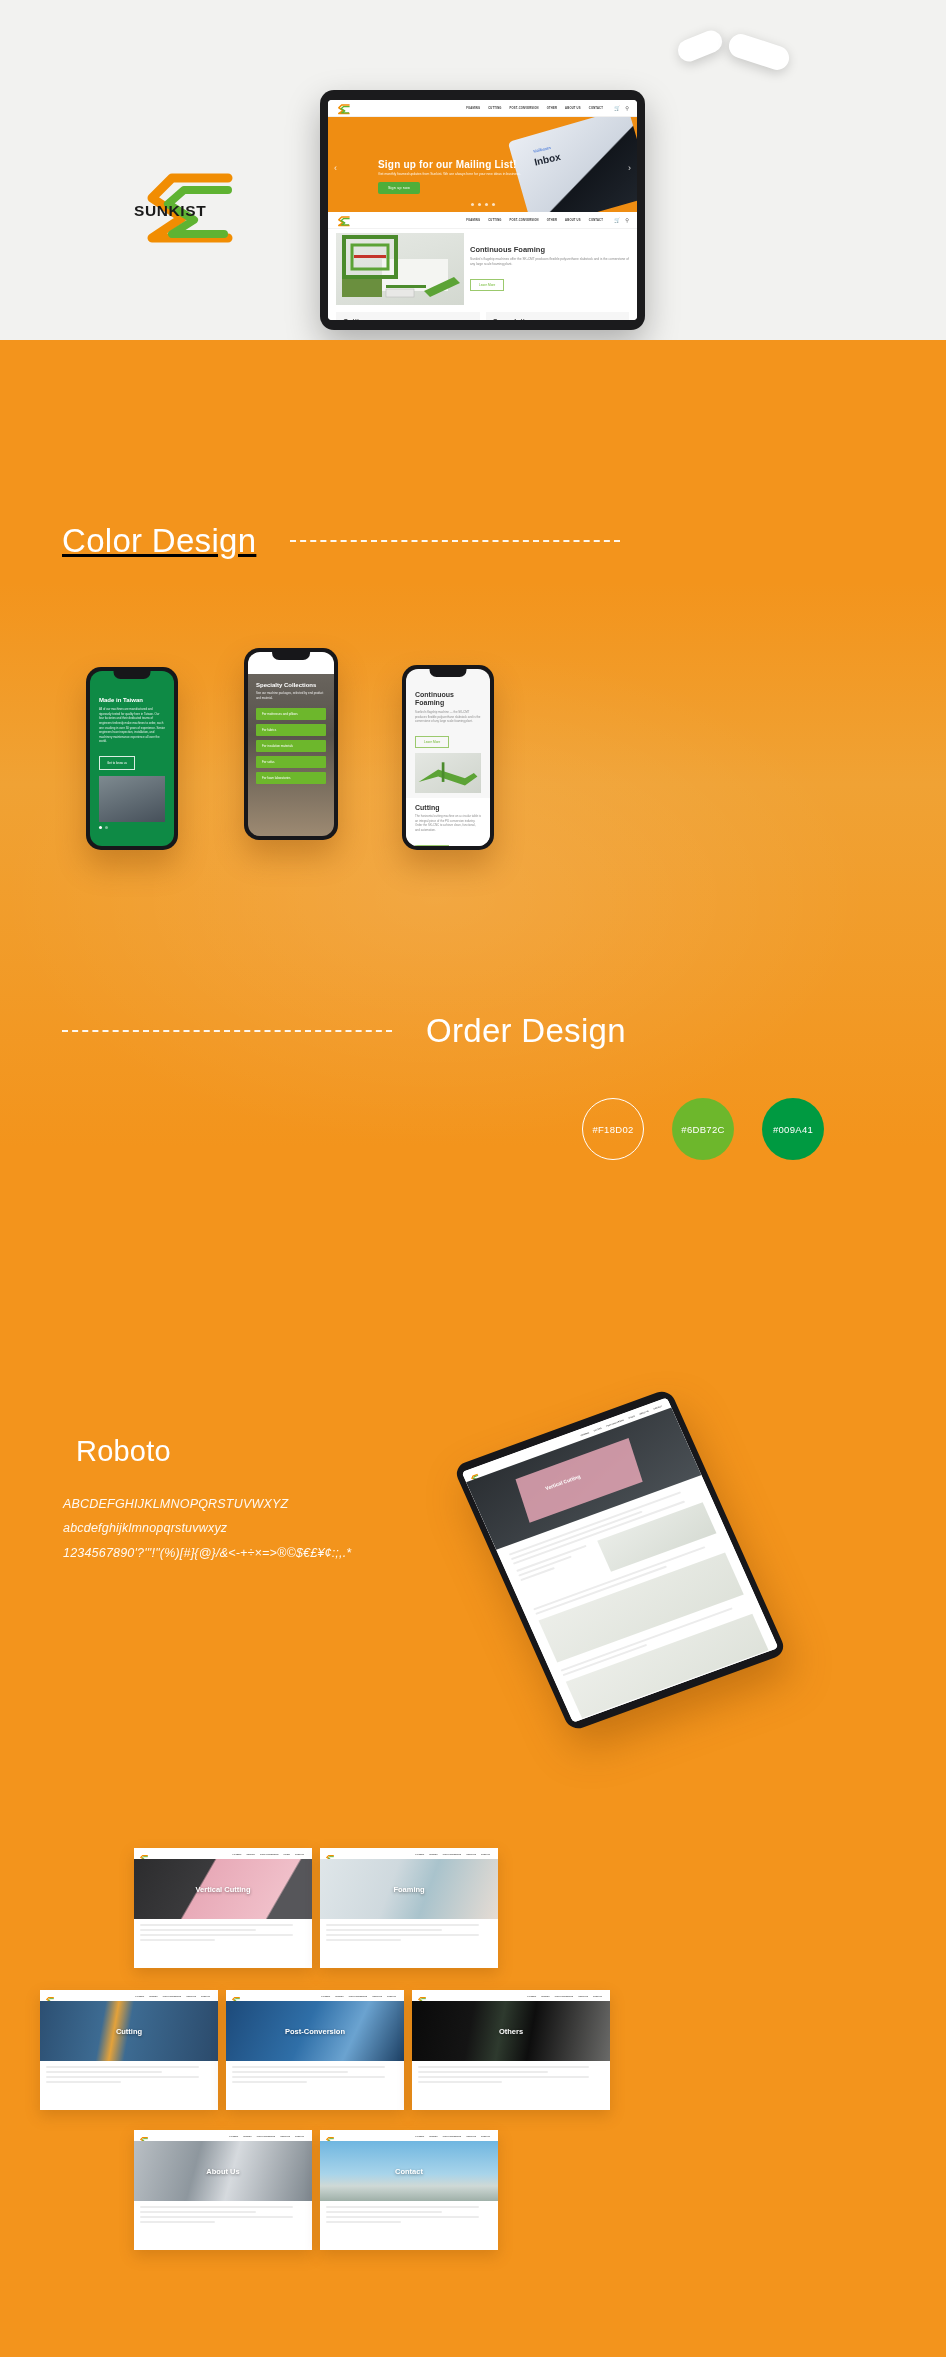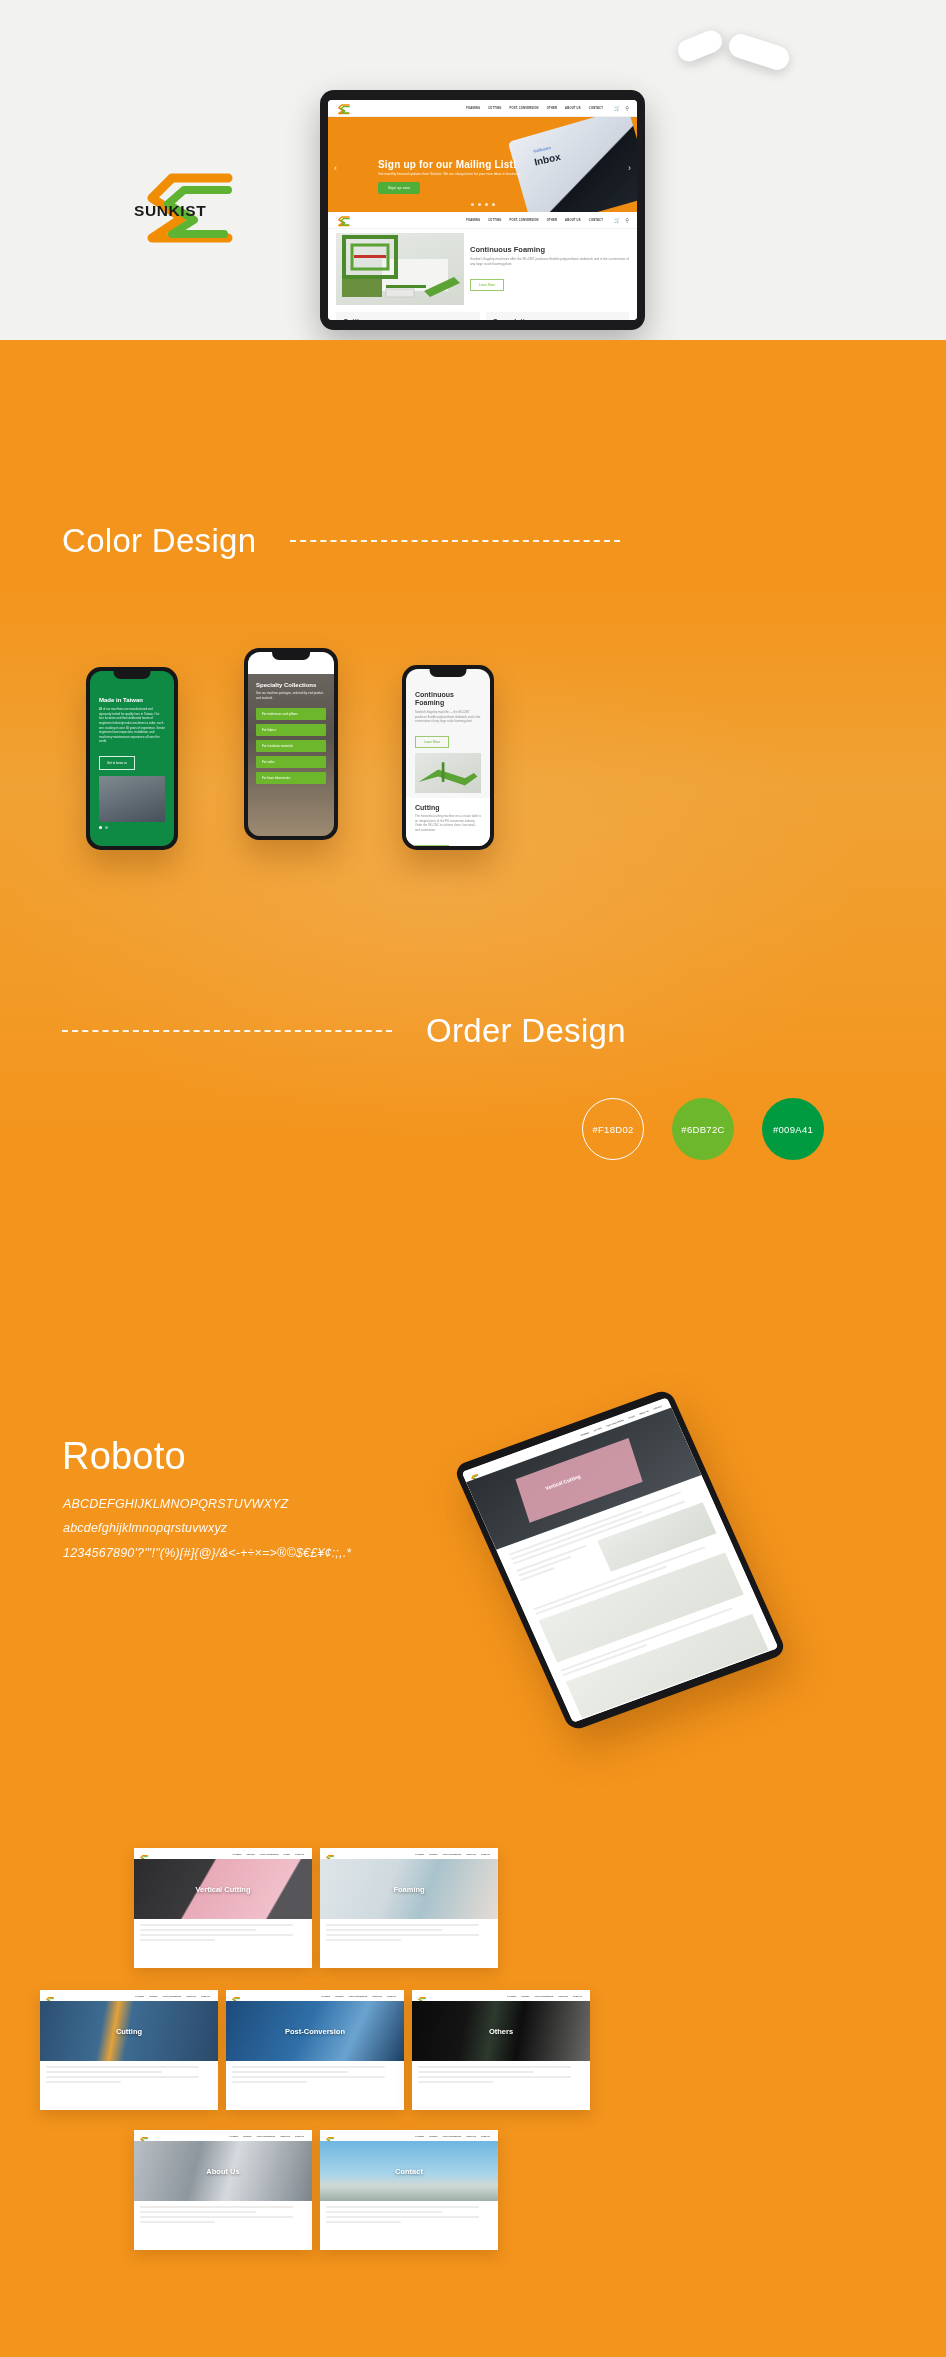--- a/index.html
+++ b/index.html
@@ -186,22 +186,22 @@
   
   .swatch {
     position: absolute; width: 62px; height: 62px; border-radius: 50%;
     display: flex; align-items: center; justify-content: center;
     font-size: 9.5px; color: #fff; letter-spacing: .3px;
   }
   .sw-outline { border: 1.4px solid #fff; background: transparent; }
 
   
   .font-name {
-    position: absolute; left: 62px; top: 1140px;
-    font-size: 38px; color: #fff; letter-spacing: .2px;
+    position: absolute; left: 76px; top: 1140px;
+    font-size: 29px; color: #fff; letter-spacing: .2px;
   }
   .specimen { position: absolute; left: 63px; top: 1200px; width: 330px; }
   .specimen div { font-size: 12.5px; color: rgba(255,255,255,.95); line-height: 1.95; letter-spacing: .2px; }
 
   
   .tilt-tablet {
     position: absolute; left: 500px; top: 1125px;
     width: 230px; height: 290px;
     background: #17171a; border-radius: 13px; padding: 8px 6px;
     transform: rotate(-24deg) skewY(4deg);
@@ -344,21 +344,21 @@
 
     </div>
   </div>
 
   <div class="cursor-a"></div>
   <div class="cursor-b"></div>
 </div>
 
 <div class="body-orange">
 
-  <div class="section-head" style="left:62px; top:182px;">
+  <div class="section-head" style="left:62px; top:182px;text-decoration:underline;">
     <div class="title">Color Design</div>
     <div class="dash-line" style="width:330px;"></div>
   </div>
 
   <div class="phone" style="left:86px; top:327px; width:92px; height:183px; transform: rotate(0deg);">
     <div class="scr" style="background:#0e8a45;">
       <div class="notch"></div>
       <div style="padding:26px 9px 0;">
         <div class="ph-head">Made in Taiwan</div>
         <div class="ph-body" style="margin-top:4px;">All of our machines are manufactured and rigorously tested for quality here in Taiwan. Our four factories and their dedicated teams of engineers tirelessly make machines to order, each one cracking in over 30 years of experience. Senior engineers have inspection, installation, and machinery maintenance experience all over the world.</div>
@@ -579,21 +579,21 @@
       <div class="cap">Post-Conversion</div>
     </div>
     <div class="th-body">
       <div class="bar l"></div>
         <div class="bar m"></div>
         <div class="bar l"></div>
         <div class="bar s"></div>
     </div>
   </div>
 
-  <div class="thumb" style="left:412px; top:1650px; width:178px; height:120px;">
+  <div class="thumb" style="left:412px; top:1650px; width:198px; height:120px;">
     <div class="th-nav">
       <div class="mini-logo"><svg width="11" height="9" viewBox="0 0 120 84">
             <path d="M96 10 L40 10 L20 30 L50 50 L20 70 L96 70" fill="none" stroke="#F18D02" stroke-width="13"></path>
             <path d="M96 22 L52 22 L36 36 L62 52 L40 66 L92 66" fill="none" stroke="#5FB332" stroke-width="10"></path>
           </svg></div>
       <div class="th-nav-items">
           <span>FOAMING</span>
           <span>CUTTING</span>
           <span>POST-CONVERSION</span>
           <span>ABOUT US</span>

